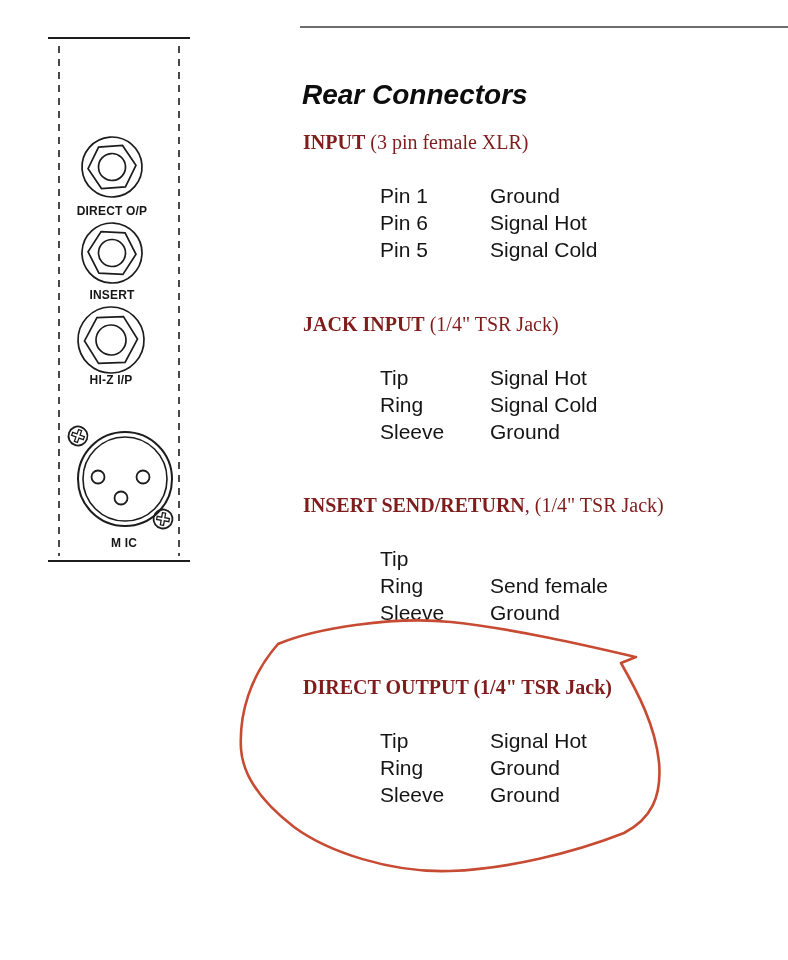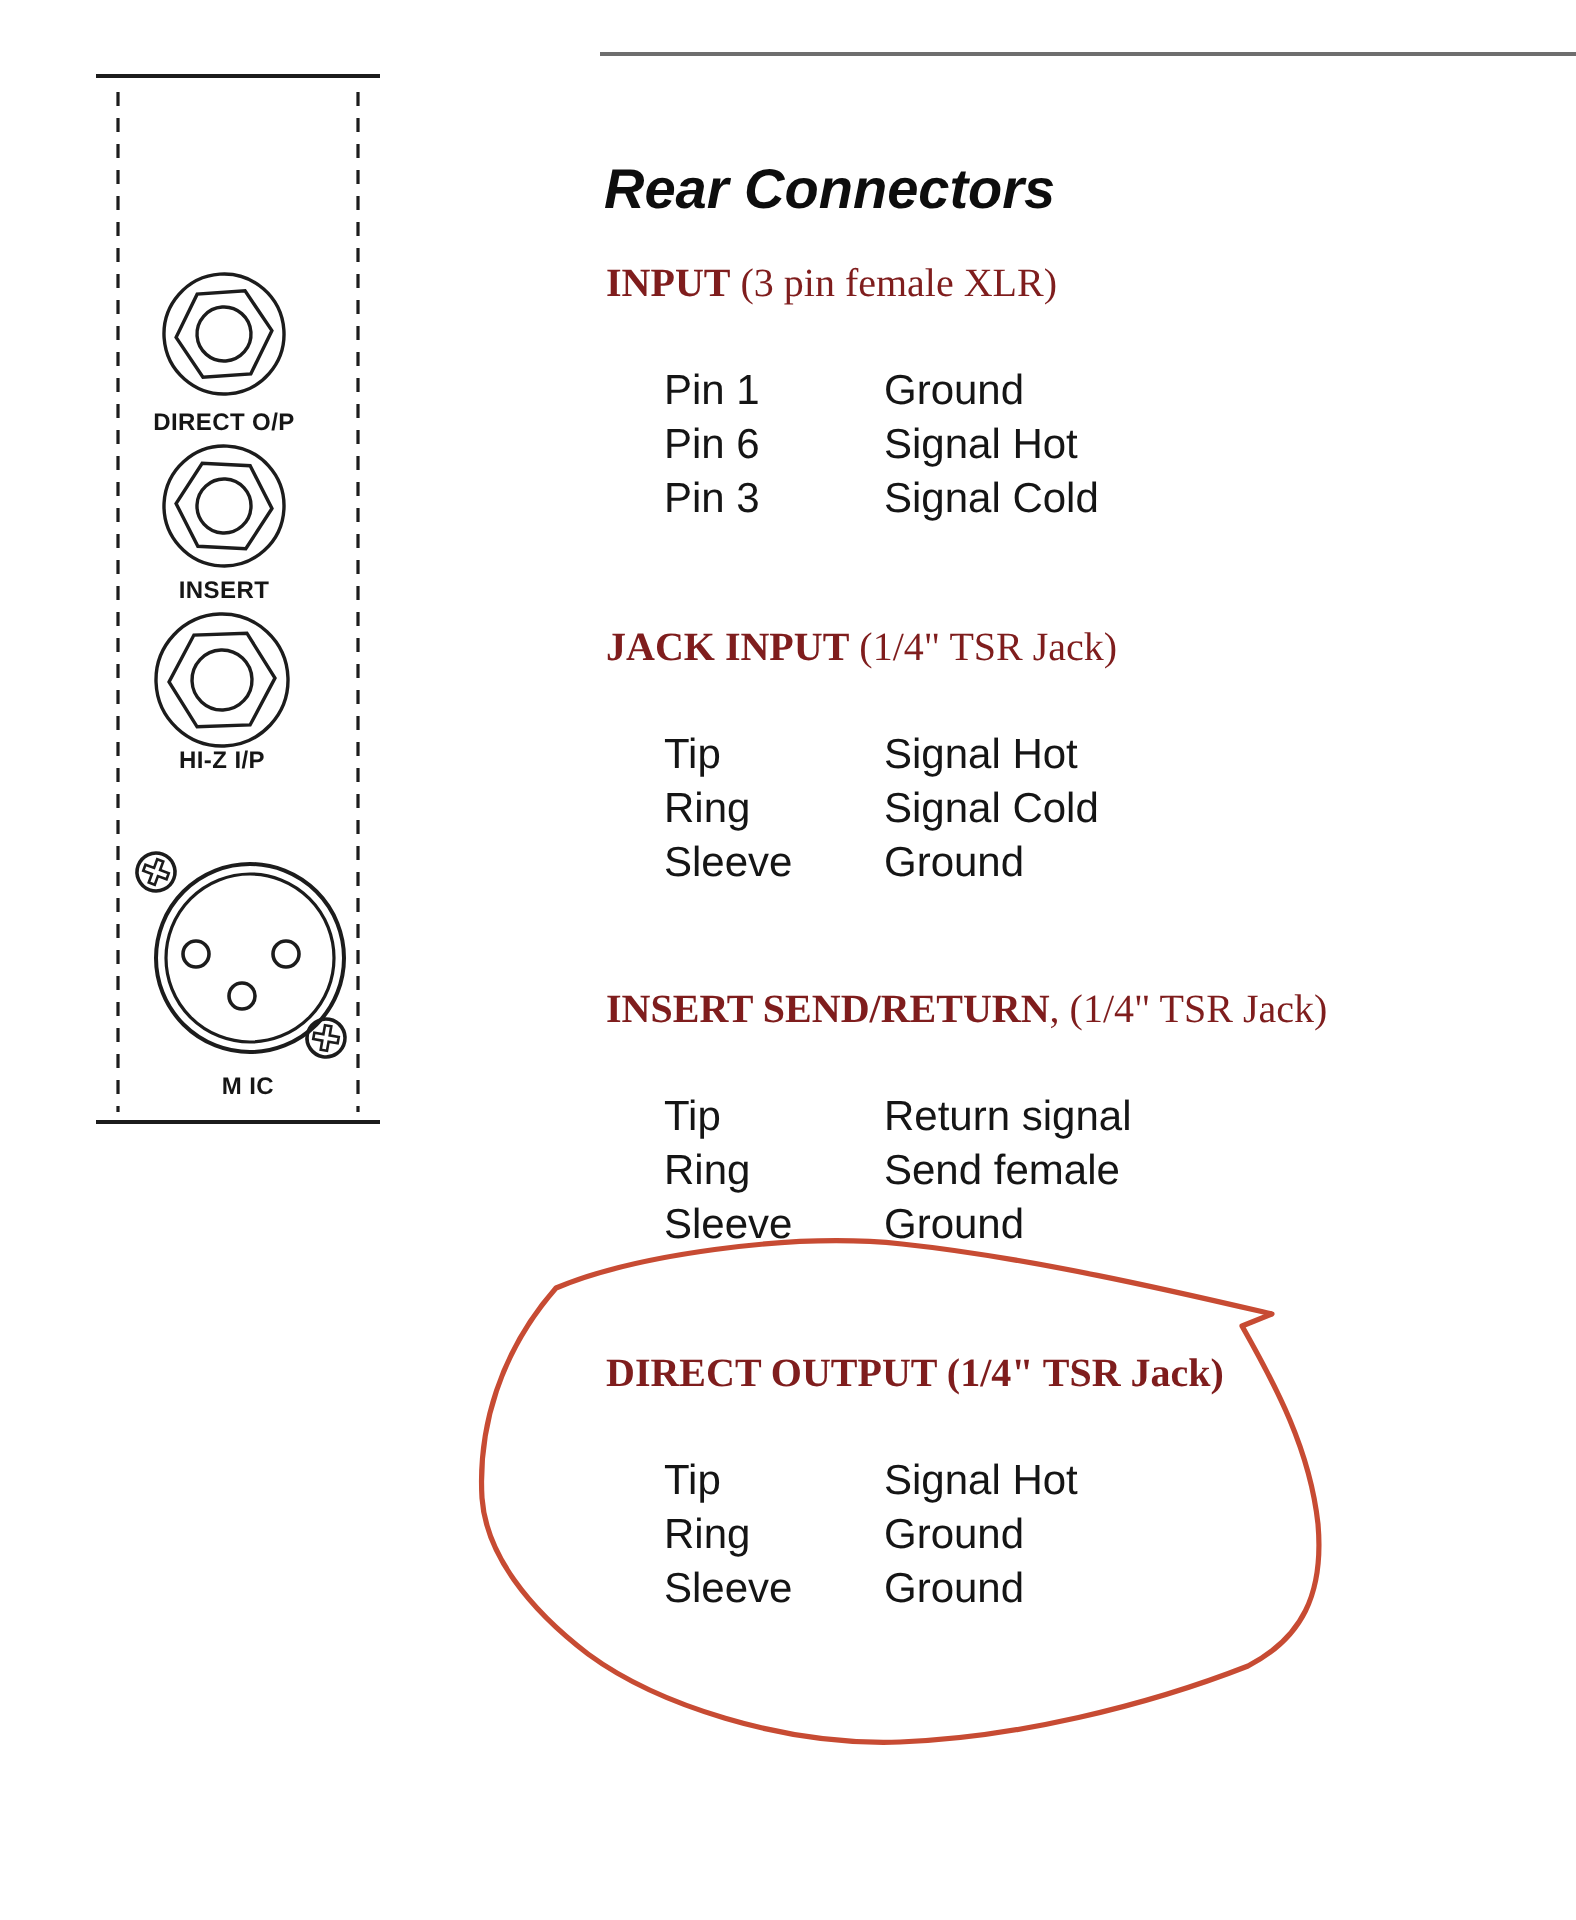--- a/index.html
+++ b/index.html
@@ -39,21 +39,21 @@
     font-size:20px;line-height:26px;color:#7f1d1d;white-space:nowrap;
   }
   .heading .hb{font-weight:700;}
   .heading .hr{font-weight:400;}
   .rows{
     position:absolute;left:332px;
   }
   .row{
     display:flex;height:27px;line-height:27px;
     font-family:"Liberation Sans",sans-serif;
-    font-size:21px;color:#151515;white-space:nowrap;
+    font-size:21px;color:#151515;white-space:nowrap;margin-left:48px;
   }
   .row .term{width:110px;}
   .overlay{
     position:absolute;left:0;top:0;width:788px;height:960px;
     pointer-events:none;
   }
 </style>
 </head>
 <body>
 
@@ -116,21 +116,21 @@
   <div class="rows" style="top:182px">
     <div class="row">
       <span class="term">Pin 1</span>
       <span class="desc">Ground</span>
     </div>
     <div class="row">
       <span class="term">Pin 6</span>
       <span class="desc">Signal Hot</span>
     </div>
     <div class="row">
-      <span class="term">Pin 3</span>
+      <span class="term">Pin 5</span>
       <span class="desc">Signal Cold</span>
     </div>
   </div>
 
   <div class="heading" style="top:311px">
     <span class="hb">JACK INPUT</span><span class="hr"> (1/4" TSR Jack)</span>
   </div>
   <div class="rows" style="top:364px">
     <div class="row">
       <span class="term">Tip</span>
@@ -145,21 +145,20 @@
       <span class="desc">Ground</span>
     </div>
   </div>
 
   <div class="heading" style="top:492px">
     <span class="hb">INSERT SEND/RETURN</span><span class="hr">, (1/4" TSR Jack)</span>
   </div>
   <div class="rows" style="top:545px">
     <div class="row">
       <span class="term">Tip</span>
-      <span class="desc">Return signal</span>
     </div>
     <div class="row">
       <span class="term">Ring</span>
       <span class="desc">Send female</span>
     </div>
     <div class="row">
       <span class="term">Sleeve</span>
       <span class="desc">Ground</span>
     </div>
   </div>

